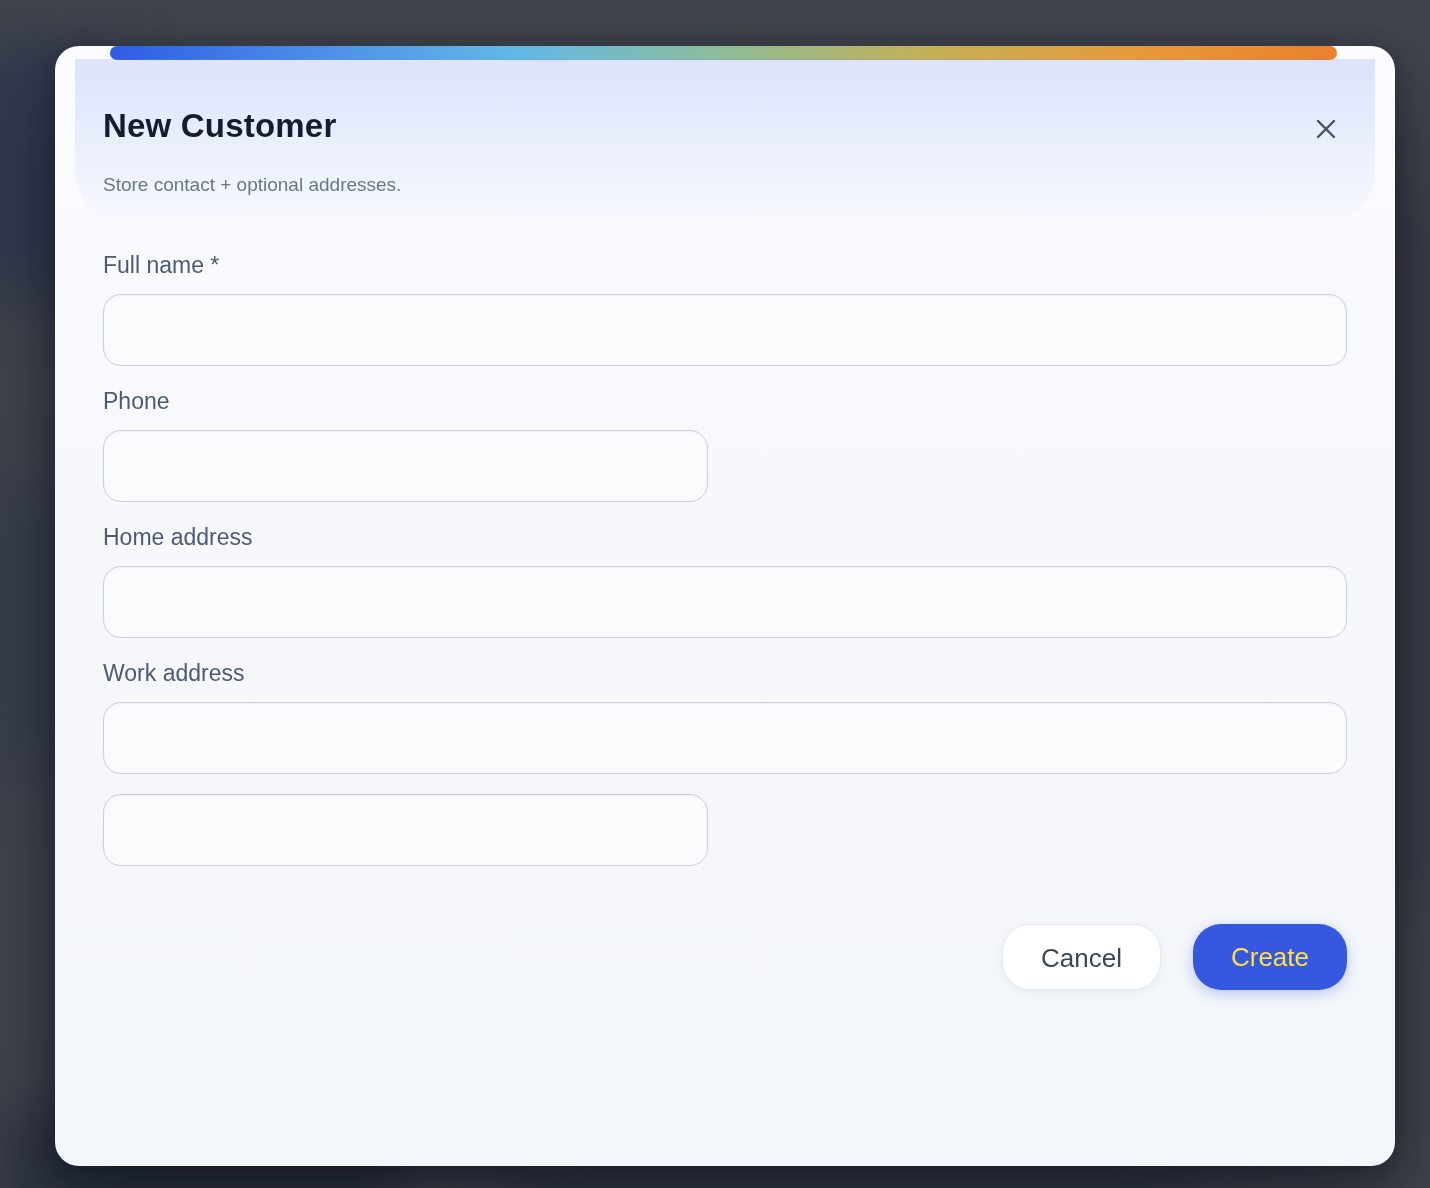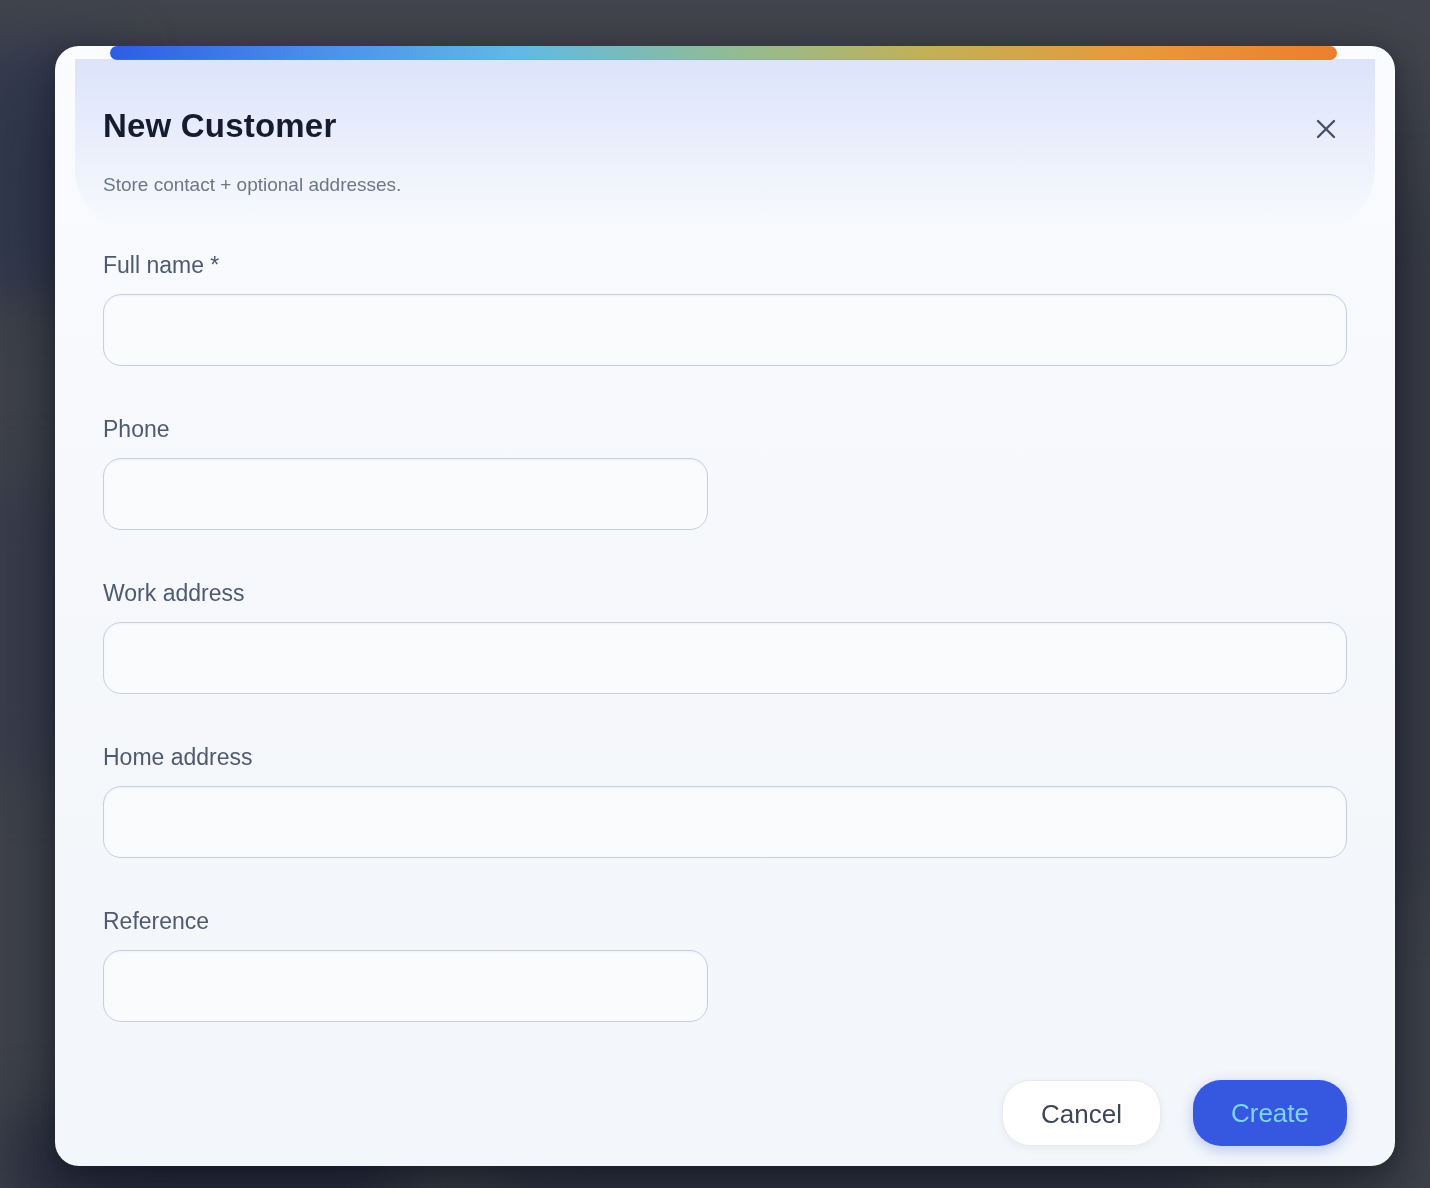--- a/index.html
+++ b/index.html
@@ -44,21 +44,21 @@
   .header-row{display:flex;align-items:flex-start;justify-content:space-between;}
   .title{
     font-size:33px;font-weight:700;color:#151c2e;letter-spacing:.2px;line-height:40px;
   }
   .close-btn{
     background:none;border:none;padding:6px;margin-top:2px;cursor:pointer;line-height:0;
   }
   .subtitle{
     margin-top:18px;font-size:19px;color:#6b7789;line-height:34px;font-weight:400;
   }
-  .form{margin-top:48px;display:flex;flex-direction:column;gap:48px;}
+  .form{margin-top:48px;display:flex;flex-direction:column;gap:20px;}
   .row{display:grid;grid-template-columns:1fr 1fr;column-gap:34px;}
   .row.full{grid-template-columns:1fr;}
   .field{display:flex;flex-direction:column;}
   .field-label{
     font-size:23px;color:#4e5a70;font-weight:500;line-height:30px;margin-bottom:14px;
   }
   .text-input{
     height:72px;border:1.5px solid #c7cedc;border-radius:18px;
     background:#f9fbfd;box-sizing:border-box;width:100%;
     font-size:24px;color:#2a3345;padding:0 22px;outline:none;
@@ -69,21 +69,21 @@
   }
   .btn{
     height:66px;border-radius:28px;font-size:26px;font-family:inherit;
     padding:0 38px;cursor:pointer;line-height:66px;
   }
   .btn-cancel{
     background:#ffffff;color:#3d4657;border:1px solid #e6eaf1;
     box-shadow:0 2px 8px rgba(30,40,70,.06);
   }
   .btn-create{
-    background:#3657df;color:#7dd3fc;border:none;font-weight:500;
+    background:#3657df;color:#fde047;border:none;font-weight:500;
     box-shadow:0 4px 14px rgba(54,87,223,.30);
   }
 </style>
 </head>
 <body>
 
 <div class="backdrop">
   <div class="blob b1"></div>
   <div class="blob b2"></div>
   <div class="blob b3"></div>
@@ -119,35 +119,34 @@
 
       <div class="row">
         <div class="field">
           <label class="field-label">Phone</label>
           <input class="text-input" type="text" value="" style="">
         </div>
       </div>
 
       <div class="row full">
         <div class="field">
-          <label class="field-label">Work address</label>
+          <label class="field-label">Home address</label>
           <input class="text-input" type="text" value="" style="">
         </div>
       </div>
 
       <div class="row full">
         <div class="field">
-          <label class="field-label">Home address</label>
+          <label class="field-label">Work address</label>
           <input class="text-input" type="text" value="" style="">
         </div>
       </div>
 
       <div class="row">
         <div class="field">
-          <label class="field-label">Reference</label>
           <input class="text-input" type="text" value="" style="">
         </div>
       </div>
     </div>
 
     <div class="footer">
       <button class="btn btn-cancel">Cancel</button>
       <button class="btn btn-create" id="createBtn" style="background: rgb(54, 87, 223);">Create</button>
     </div>
   </div>

